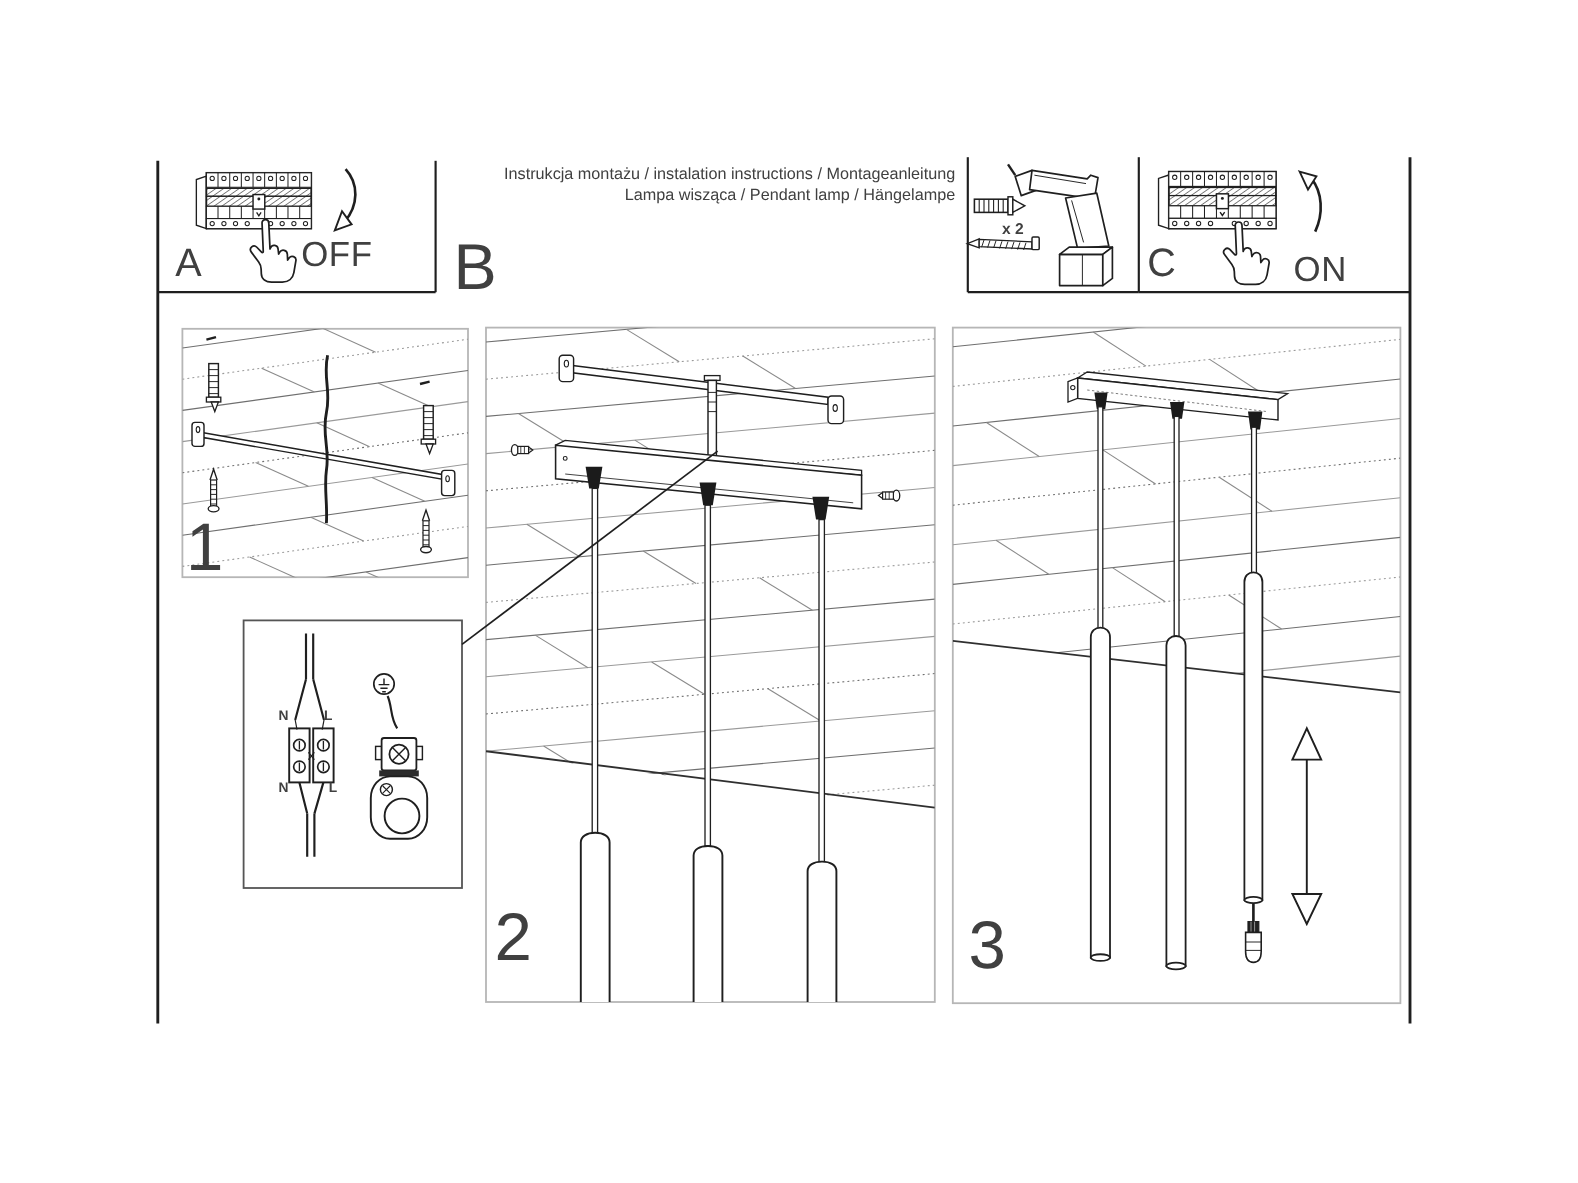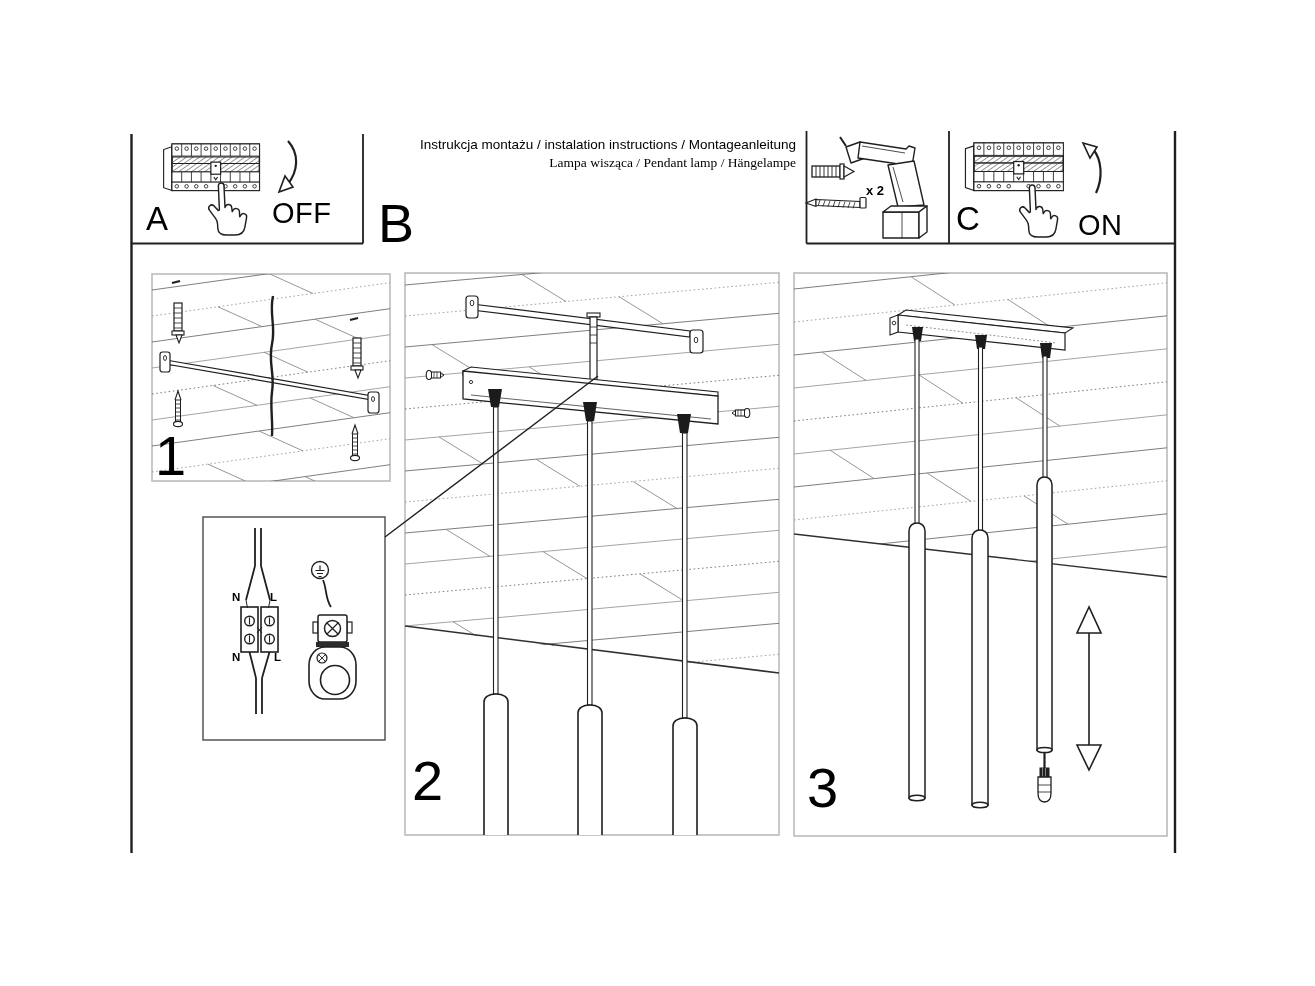--- a/index.html
+++ b/index.html
@@ -1,19 +1,19 @@
 <!DOCTYPE html>
 <html><head>
 <meta charset="utf-8">
 <style>
   html,body{margin:0;padding:0;background:#fff;}
   #stage{position:relative;width:1315px;height:986px;background:#fff;overflow:hidden;
          font-family:"Liberation Sans", sans-serif;color:#1f1f1f;}
   #art{position:absolute;left:0;top:0;}
-  .txt{position:absolute;white-space:nowrap;color:#000000;}
+  .txt{position:absolute;white-space:nowrap;color:#404040;}
   .lbl-step{font-size:33px;font-weight:500;}
   .lbl-state{font-size:29px;font-weight:500;letter-spacing:.5px;}
   .lbl-b{font-size:54px;font-weight:400;}
   .lbl-num{font-size:56px;font-weight:400;}
   .instr{font-size:13.5px;text-align:right;width:396px;left:400px;}
   .x2{font-size:13px;font-weight:600;}
   .nl{font-size:11.5px;font-weight:700;}
 </style>
 </head>
 <body>
@@ -376,25 +376,25 @@
       <circle cx="322" cy="658" r="5" stroke-width="1.2"></circle>
       <path d="M319,655 l6,6 M325,655 l-6,6" stroke-width="0.9"></path>
       <circle cx="335" cy="680" r="14.5" stroke-width="1.6"></circle>
     </g>
   </g>
 
   <line x1="385" y1="537" x2="598" y2="376" stroke="#1f1f1f" stroke-width="1.4"></line>
 </svg>
 
 <div class="txt lbl-step" style="left:146px;top:200px;">A</div>
-<div class="txt lbl-state" style="left:272px;top:197px;">OFF</div>
+<div class="txt lbl-state" style="left:251px;top:197px;">OFF</div>
 <div class="txt lbl-b" style="left:378px;top:192px;">B</div>
 <div class="txt instr" style="top:137px;">Instrukcja montażu / instalation instructions / Montageanleitung</div>
-<div class="txt instr" style="top:155px;font-family:Liberation Serif, serif;">Lampa wisząca / Pendant lamp / Hängelampe</div>
-<div class="txt x2" style="left:866px;top:183px;">x 2</div>
+<div class="txt instr" style="top:155px;">Lampa wisząca / Pendant lamp / Hängelampe</div>
+<div class="txt x2" style="left:835px;top:183px;">x 2</div>
 <div class="txt lbl-step" style="left:956px;top:200px;">C</div>
 <div class="txt lbl-state" style="left:1078px;top:209px;">ON</div>
 <div class="txt lbl-num" style="left:155px;top:423px;">1</div>
 <div class="txt lbl-num" style="left:412px;top:748px;">2</div>
 <div class="txt lbl-num" style="left:807px;top:755px;">3</div>
 <div class="txt nl" style="left:232px;top:591px;">N</div>
 <div class="txt nl" style="left:270px;top:591px;">L</div>
 <div class="txt nl" style="left:232px;top:651px;">N</div>
 <div class="txt nl" style="left:274px;top:651px;">L</div>
 

